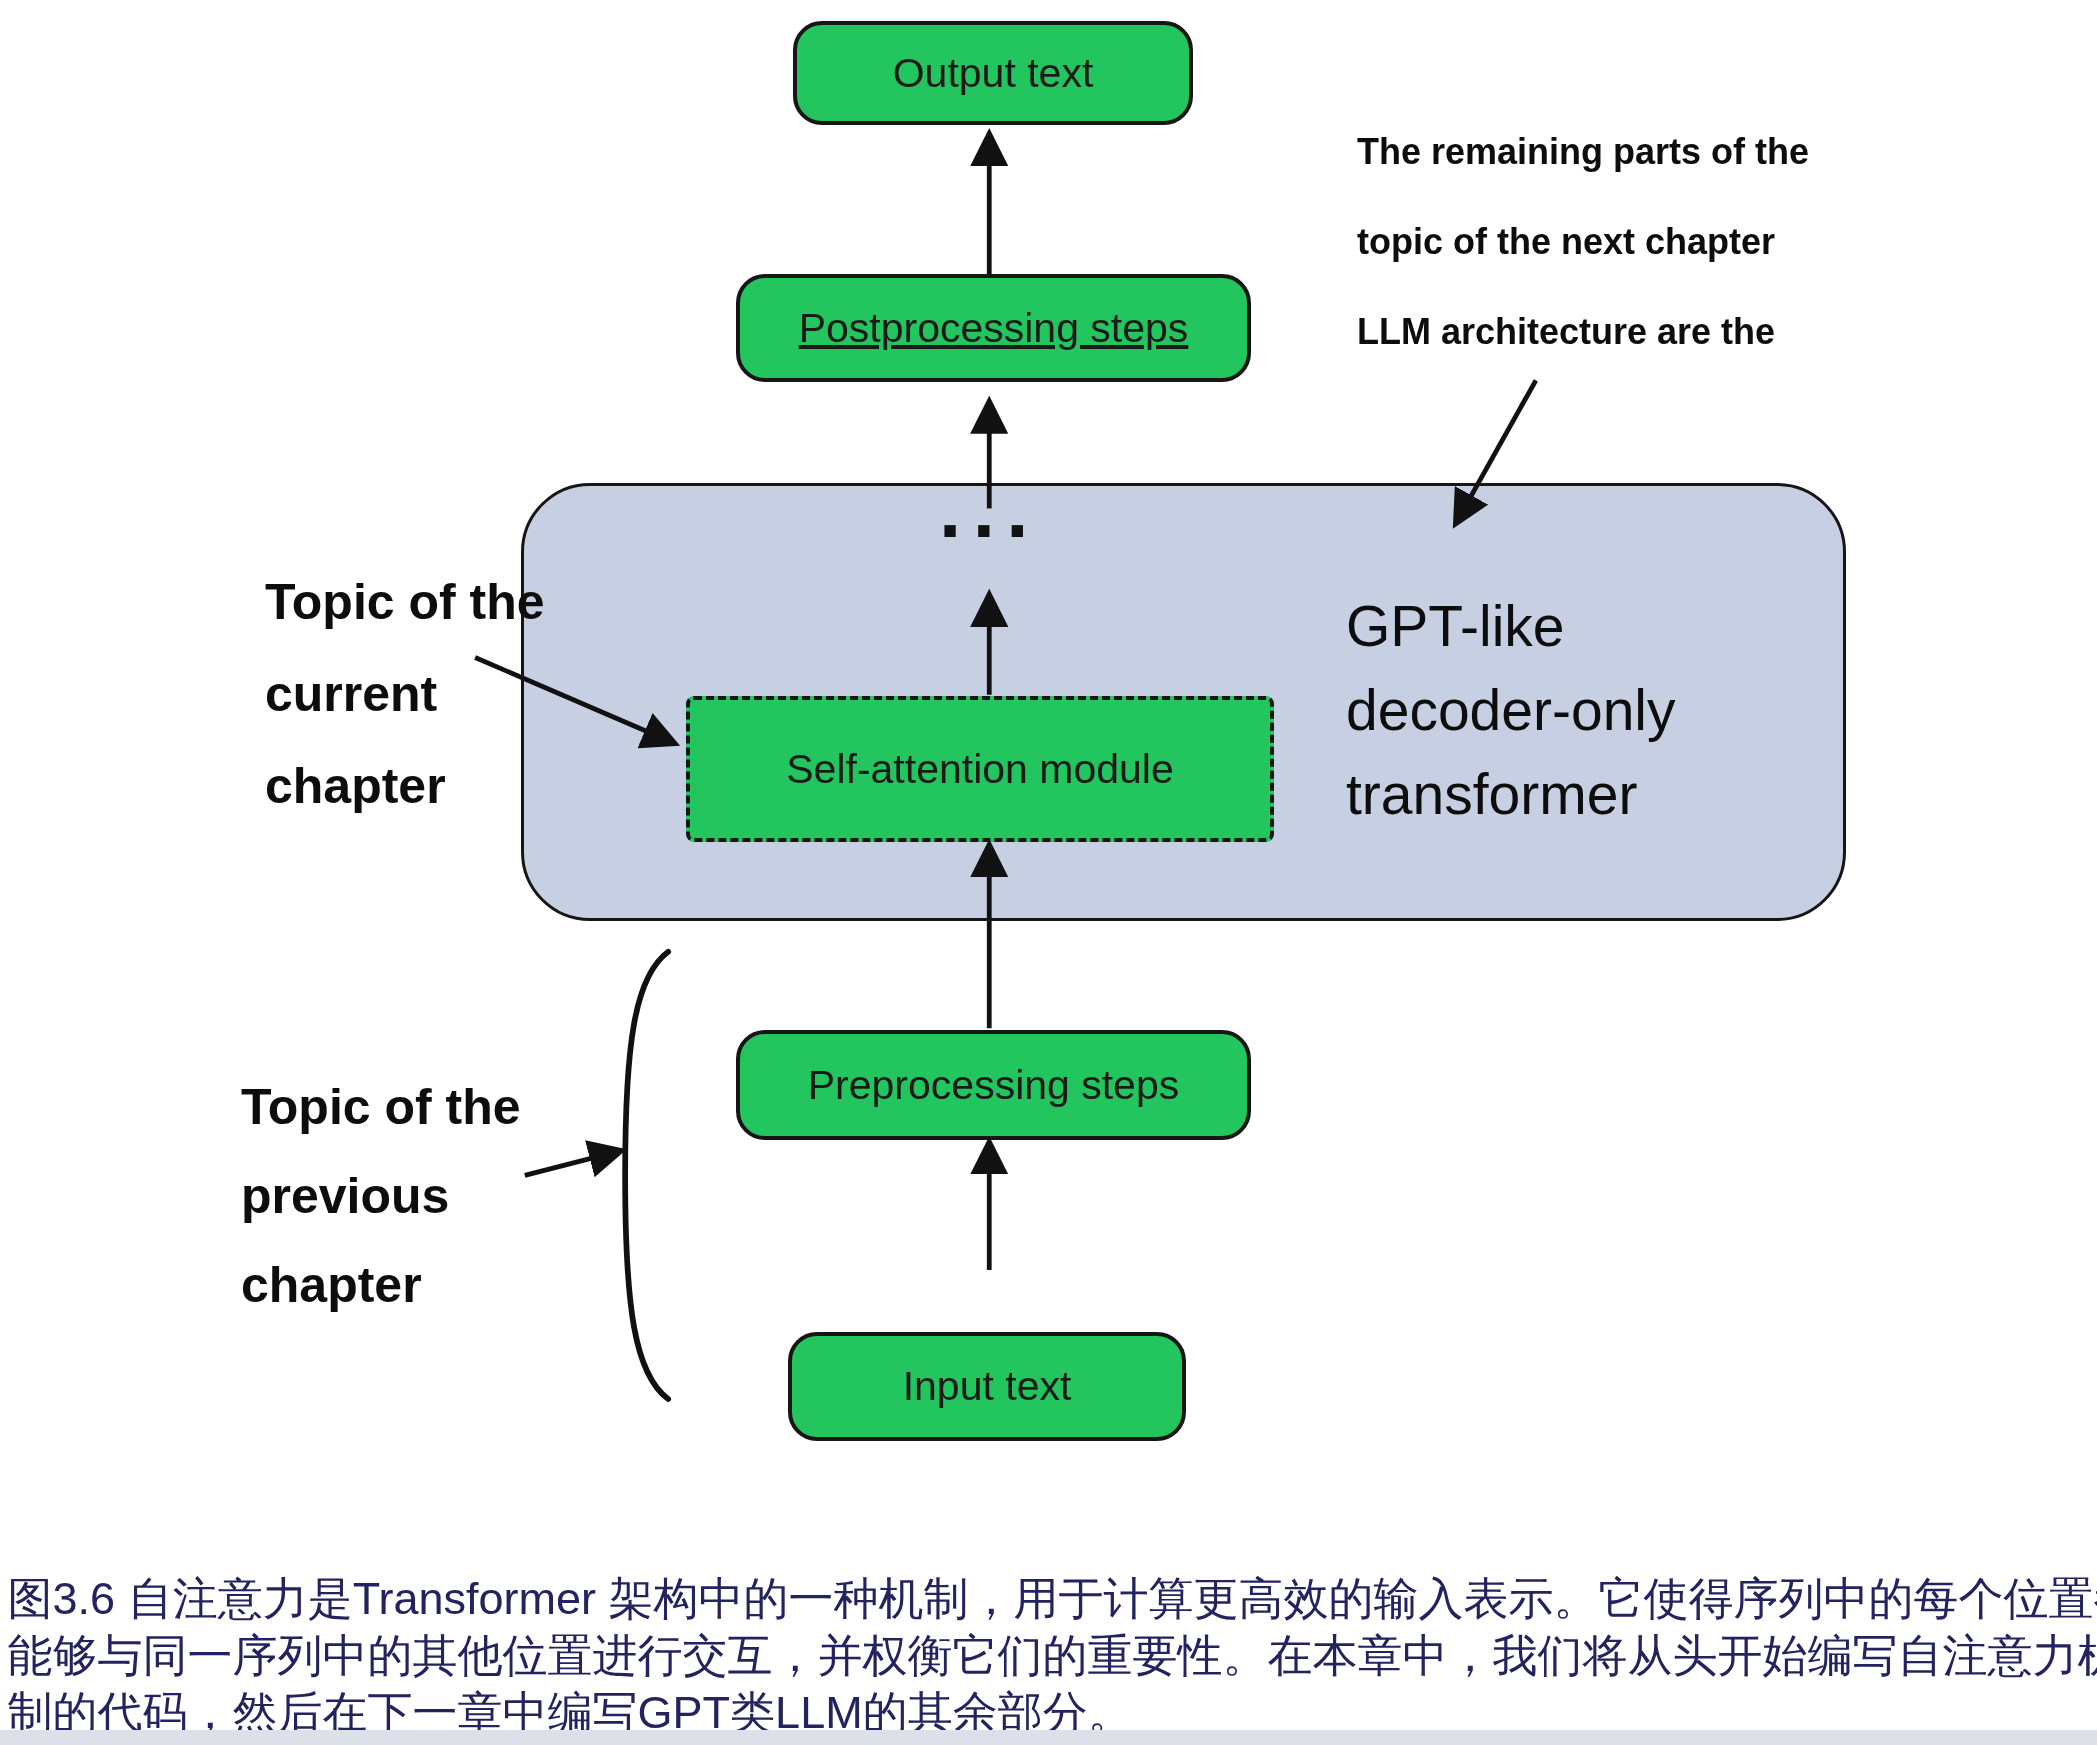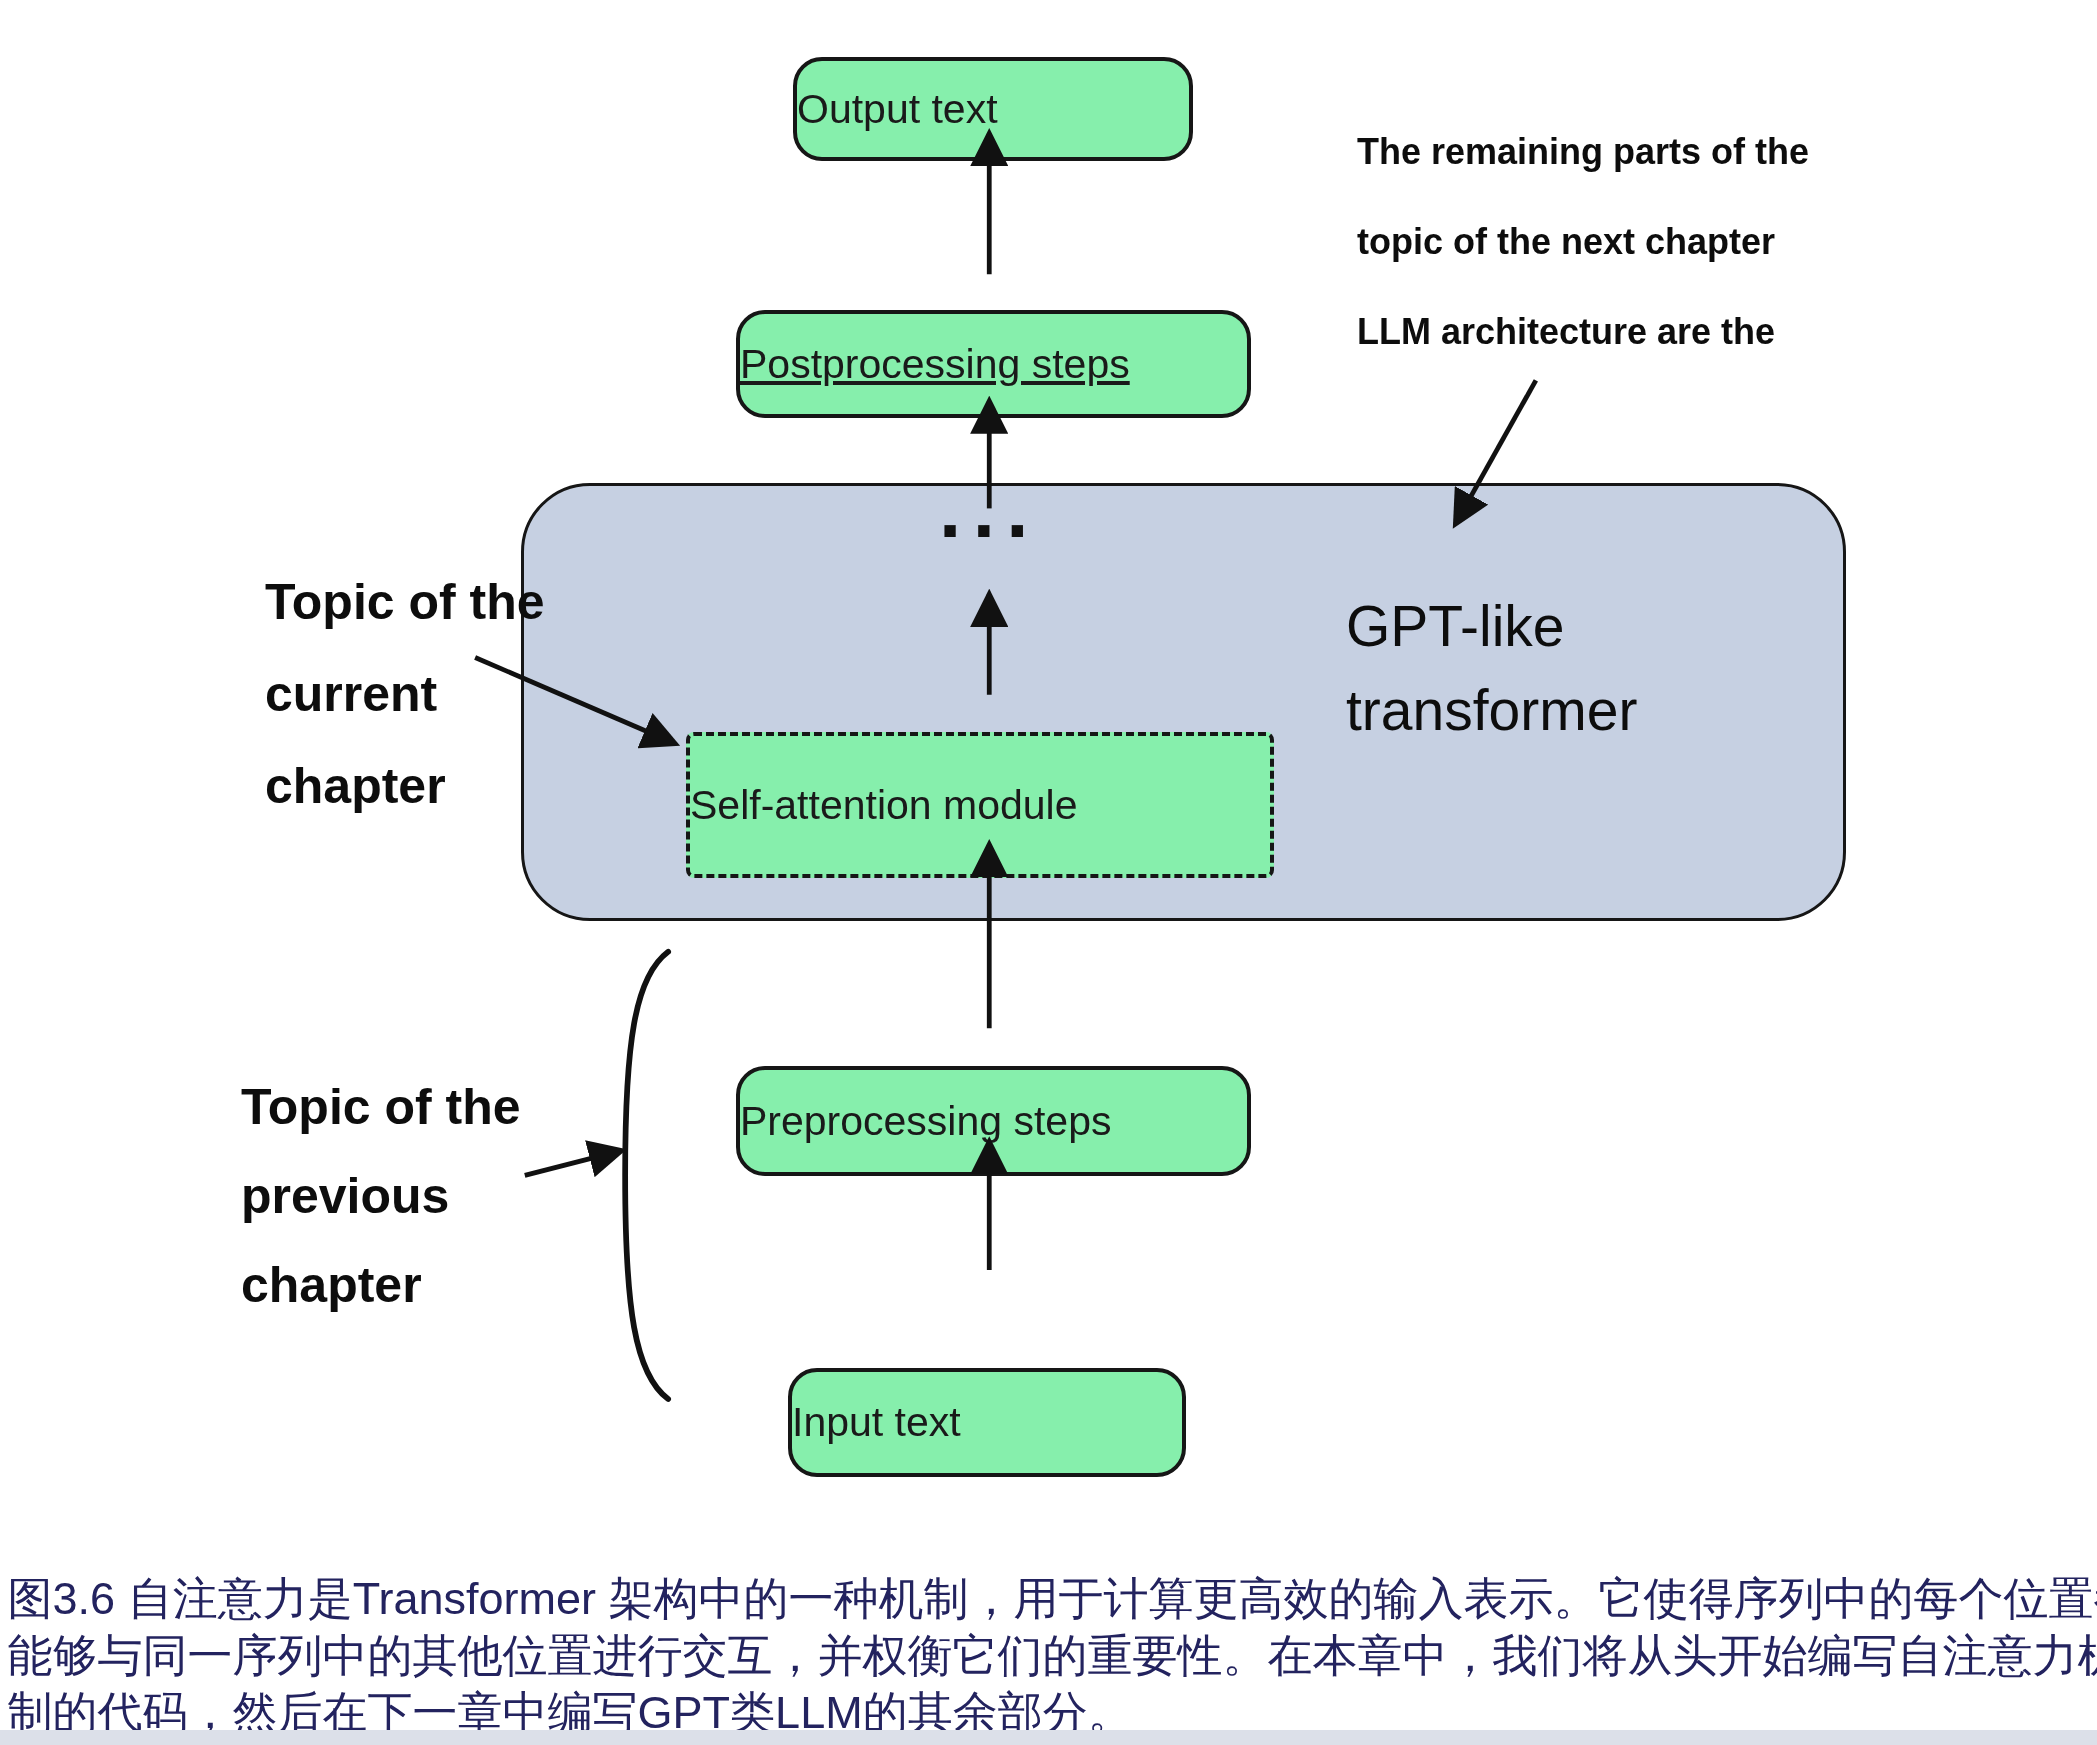--- a/index.html
+++ b/index.html
@@ -8,31 +8,30 @@
     width:2097px;
     height:1745px;
     background:#ffffff;
     overflow:hidden;
     font-family:"Liberation Sans", sans-serif;
     color:#1a1a1a;
   }
   
   .fbox{
     position:absolute;
-    background:#86efac;
+    background:#22c55e;
     border:4.8px solid #161616;
     border-radius:29px;
     display:flex;
     align-items:center;
-    justify-content:flex-start;
+    justify-content:center;
     font-size:41px;
     color:#1a1a1a;
     z-index:2;
     white-space:nowrap;
-    margin-top:36px;
   }
   .box-output{left:793px;top:21px;width:392px;height:96px;}
   .box-postprocessing{left:736px;top:274px;width:507px;height:100px;text-decoration:underline;}
   .box-preprocessing{left:736px;top:1030px;width:507px;height:102px;}
   .box-input{left:788px;top:1332px;width:390px;height:101px;}
   .box-selfattention{
     left:686px;top:696px;width:580px;height:138px;
     border:4.8px dashed #161616;border-radius:8px;z-index:2;
   }
   
@@ -109,20 +108,21 @@
   </div>
 
   <div class="fbox box-input">
     <span>Input text</span>
   </div>
 
   <div class="ellipsis">...</div>
 
   <div class="gpt-label">
     <div>GPT-like</div>
+    <div>decoder-only</div>
     <div>transformer</div>
   </div>
 
   <div class="marker ann-next">
     <div>The remaining parts of the</div>
     <div>topic of the next chapter</div>
     <div>LLM architecture are the</div>
   </div>
 
   <div class="marker ann-current">

